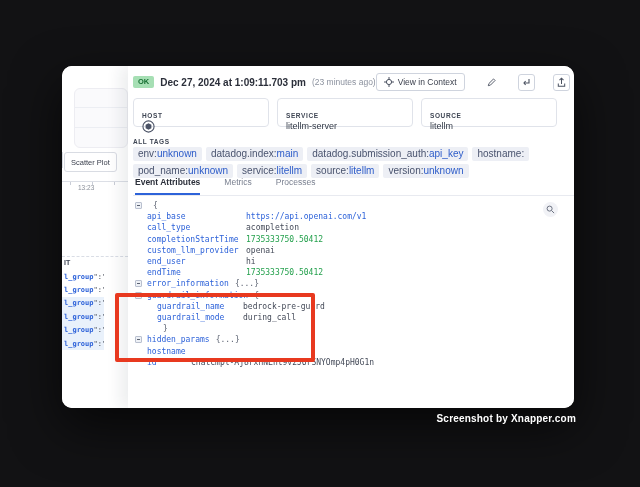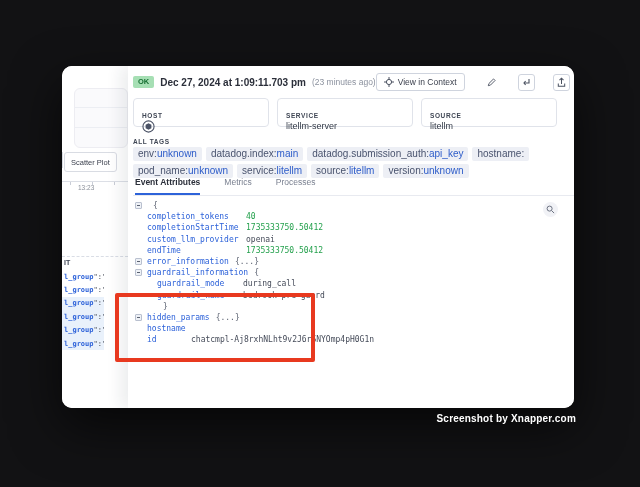--- a/index.html
+++ b/index.html
@@ -236,61 +236,71 @@
         </div>
 
       <div class="json-area">
 
       <div class="jrow root has-toggle">
             <span class="jtoggle"></span>
             <span class="jkey"></span>
             <span class="jbrace">{</span>
             <span class="jval"></span>
           </div>
-          <div class="jrow lvl1 kw1 v-num">
-            <span class="jkey">completion_tokens</span>
-            <span class="jbrace"></span>
-            <span class="jval">40</span>
+          <div class="jrow lvl1 kw1 v-link">
+            <span class="jkey">api_base</span>
+            <span class="jbrace"></span>
+            <span class="jval">https://api.openai.com/v1</span>
+          </div>
+          <div class="jrow lvl1 kw1">
+            <span class="jkey">call_type</span>
+            <span class="jbrace"></span>
+            <span class="jval">acompletion</span>
           </div>
           <div class="jrow lvl1 kw1 v-num">
             <span class="jkey">completionStartTime</span>
             <span class="jbrace"></span>
             <span class="jval">1735333750.50412</span>
           </div>
           <div class="jrow lvl1 kw1">
             <span class="jkey">custom_llm_provider</span>
             <span class="jbrace"></span>
             <span class="jval">openai</span>
+          </div>
+          <div class="jrow lvl1 kw1">
+            <span class="jkey">end_user</span>
+            <span class="jbrace"></span>
+            <span class="jval">hi</span>
           </div>
           <div class="jrow lvl1 kw1 v-num">
             <span class="jkey">endTime</span>
             <span class="jbrace"></span>
             <span class="jval">1735333750.50412</span>
           </div>
           <div class="jrow lvl1 has-toggle">
             <span class="jtoggle"></span>
             <span class="jkey">error_information</span>
             <span class="jbrace">{...}</span>
             <span class="jval"></span>
           </div>
           <div class="jrow lvl1 has-toggle">
             <span class="jtoggle"></span>
             <span class="jkey">guardrail_information</span>
             <span class="jbrace">{</span>
             <span class="jval"></span>
           </div>
           <div class="jrow lvl2 kw2">
+            <span class="jkey">guardrail_name</span>
+            <span class="jbrace"></span>
+            <span class="jval">bedrock-pre-guard</span>
+          </div>
+          <div class="jrow lvl2 kw2">
             <span class="jkey">guardrail_mode</span>
             <span class="jbrace"></span>
             <span class="jval">during_call</span>
-          </div>
-          <div class="jrow lvl2 kw2">
-            <span class="jkey">guardrail_name</span>
-            <span class="jbrace"></span>
-            <span class="jval">bedrock-pre-guard</span>
           </div>
           <div class="jrow lvl2">
             <span class="jkey"></span>
             <span class="jbrace">}</span>
             <span class="jval"></span>
           </div>
           <div class="jrow lvl1 has-toggle">
             <span class="jtoggle"></span>
             <span class="jkey">hidden_params</span>
             <span class="jbrace">{...}</span>

